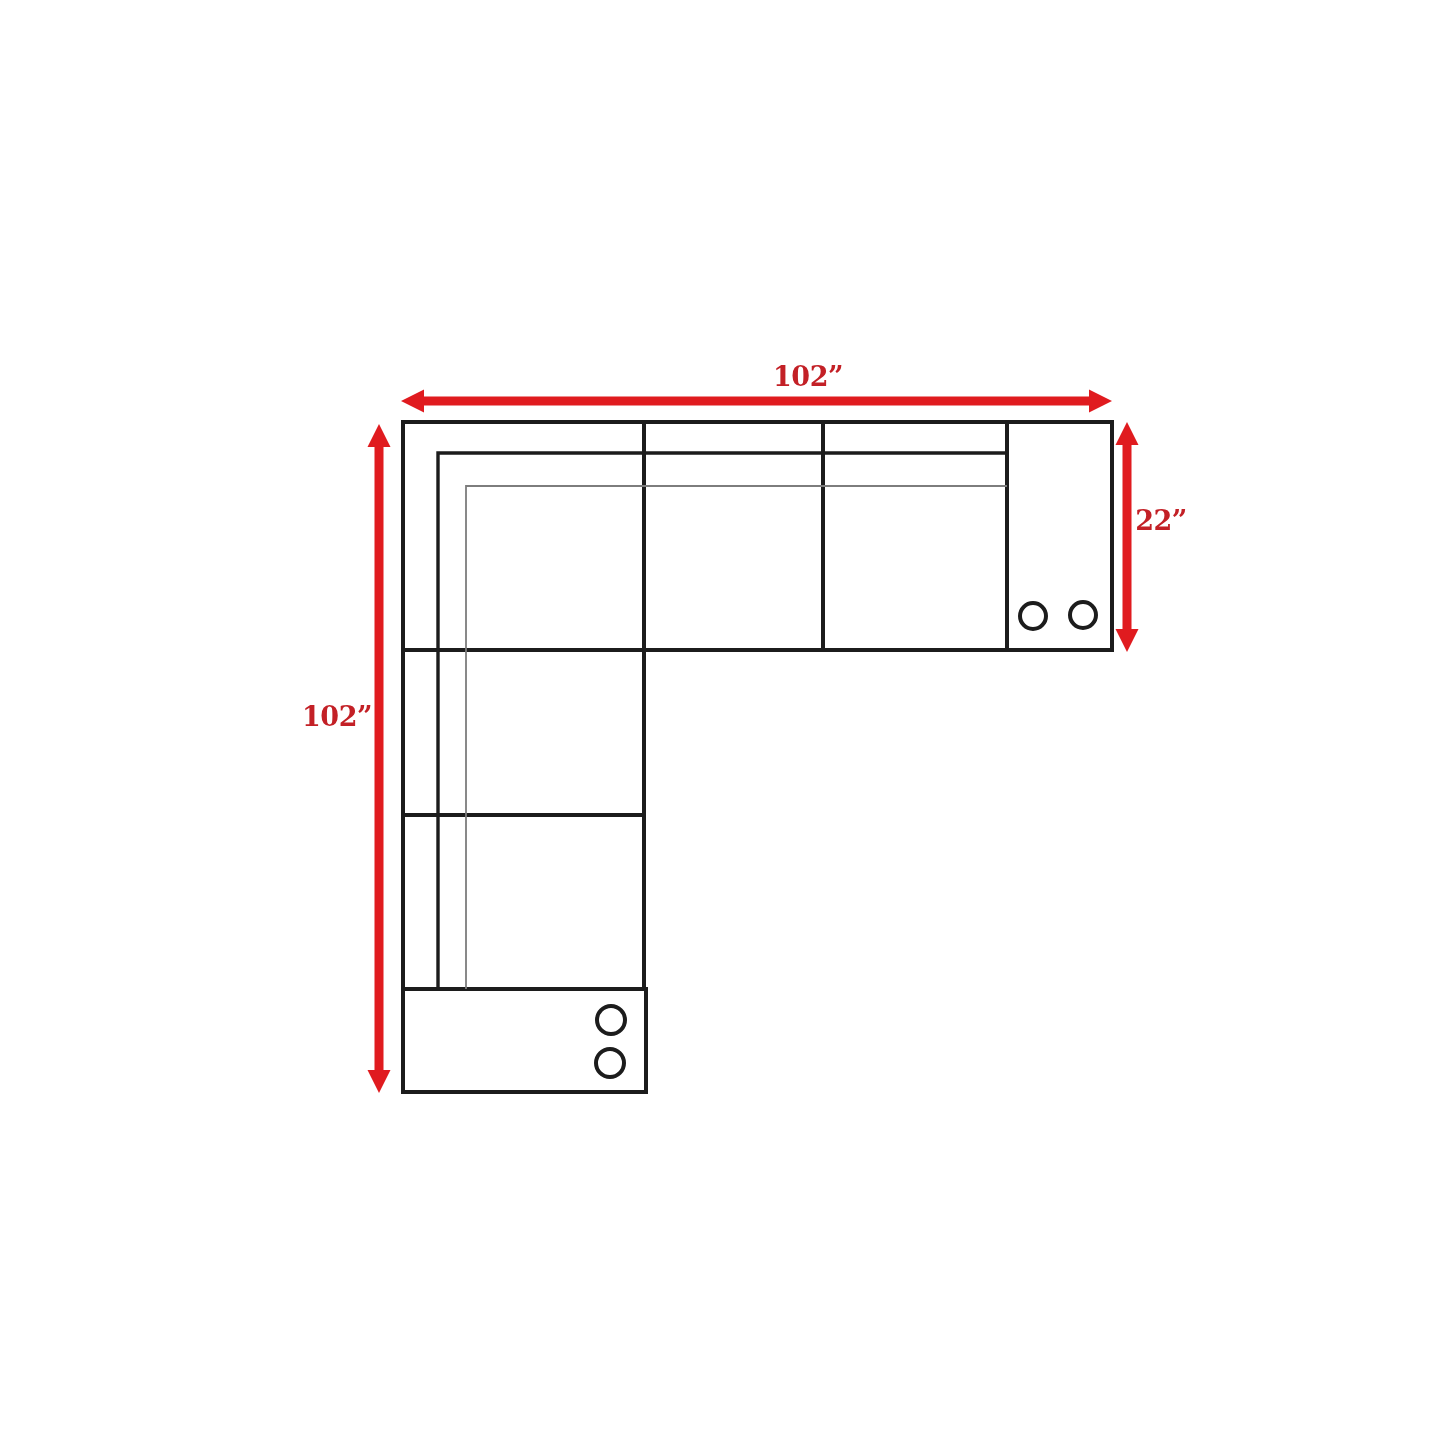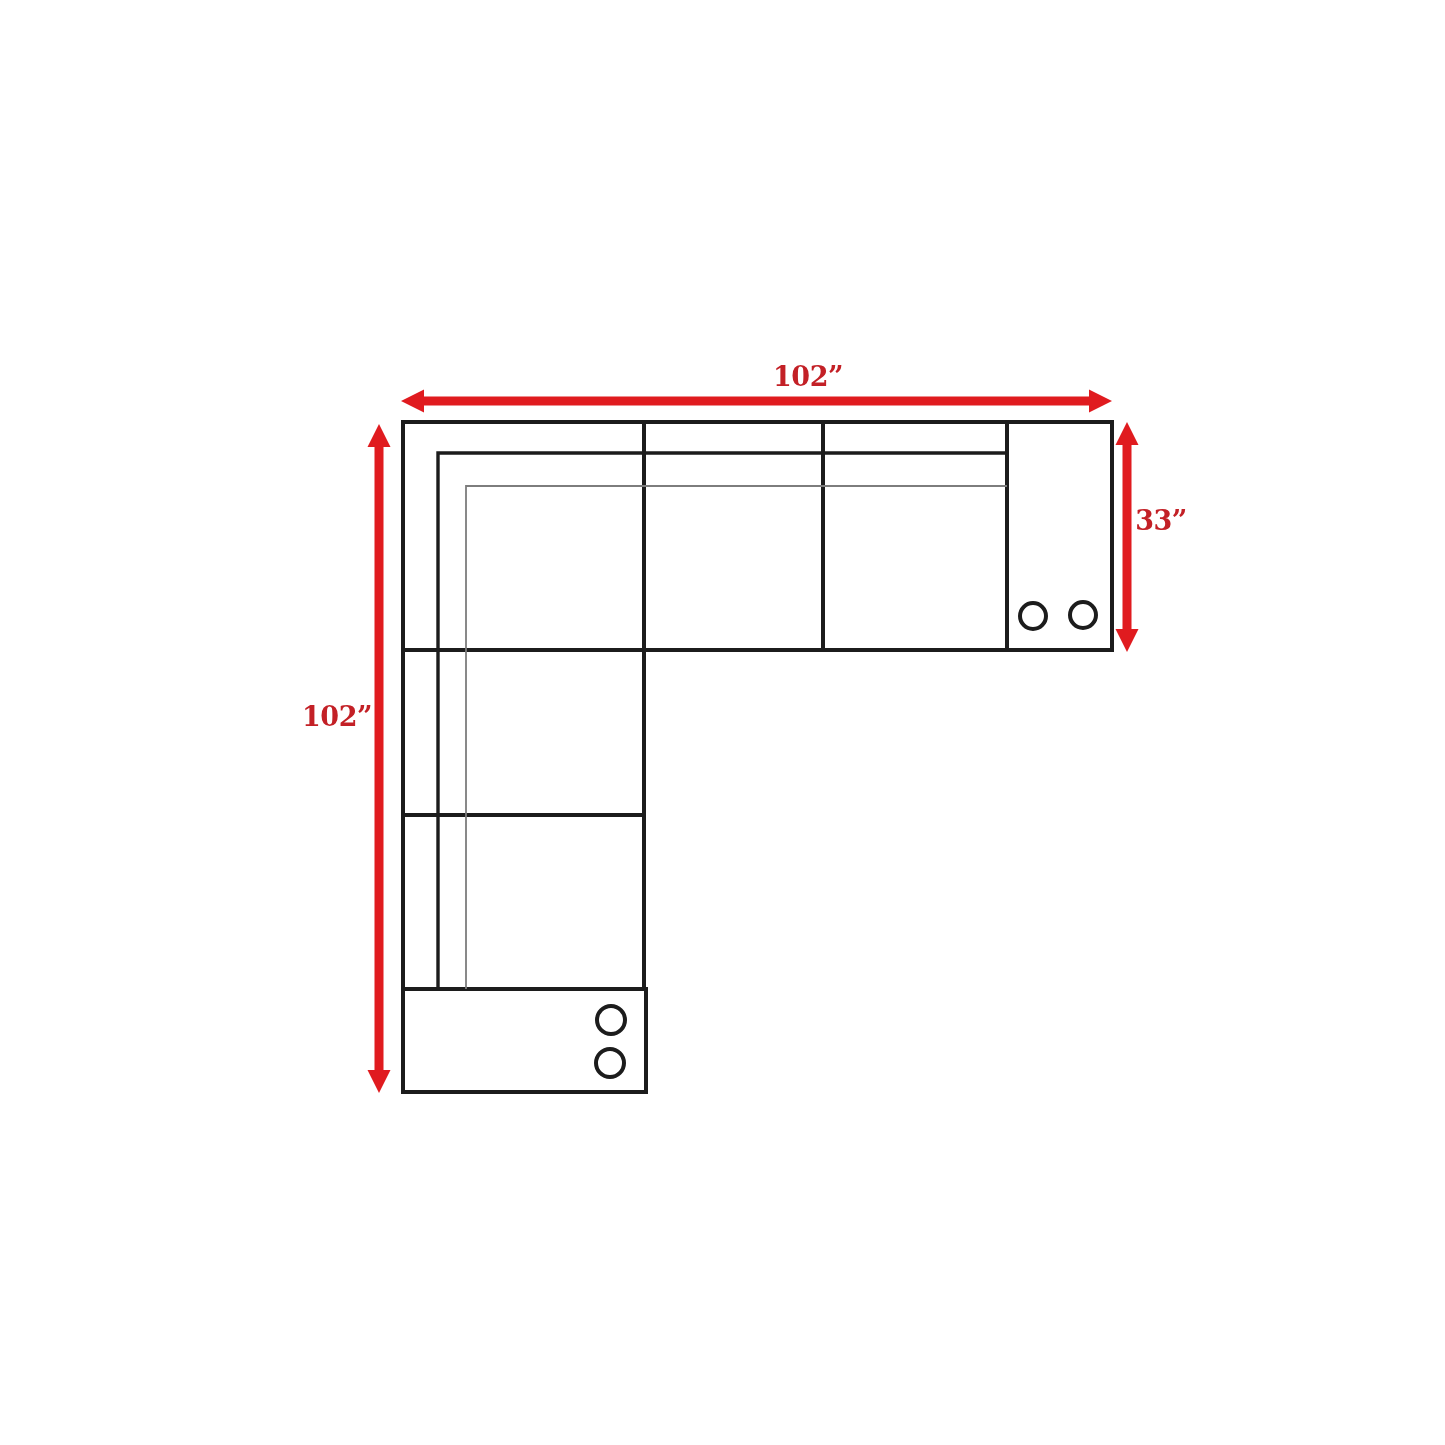--- a/index.html
+++ b/index.html
@@ -89,15 +89,15 @@
 
     <path class="arrow" d="M379 424 L390.5 447 L383.5 447 L383.5 1070 L390.5 1070 L379 1093 L367.5 1070 L374.5 1070 L374.5 447 L367.5 447 Z"></path>
 
     <path class="arrow" d="M1127 422 L1138.5 445 L1131.5 445 L1131.5 629 L1138.5 629 L1127 652 L1115.5 629 L1122.5 629 L1122.5 445 L1115.5 445 Z"></path>
   </svg>
 
   <div class="dim-label" style="left:808px; top:376px;">102”</div>
 
   <div class="dim-label" style="left:337px; top:716px;">102”</div>
 
-  <div class="dim-label" style="left:1161px; top:520px;">33”</div>
+  <div class="dim-label" style="left:1161px; top:520px;">22”</div>
 
 </div>
 
 </body></html>

